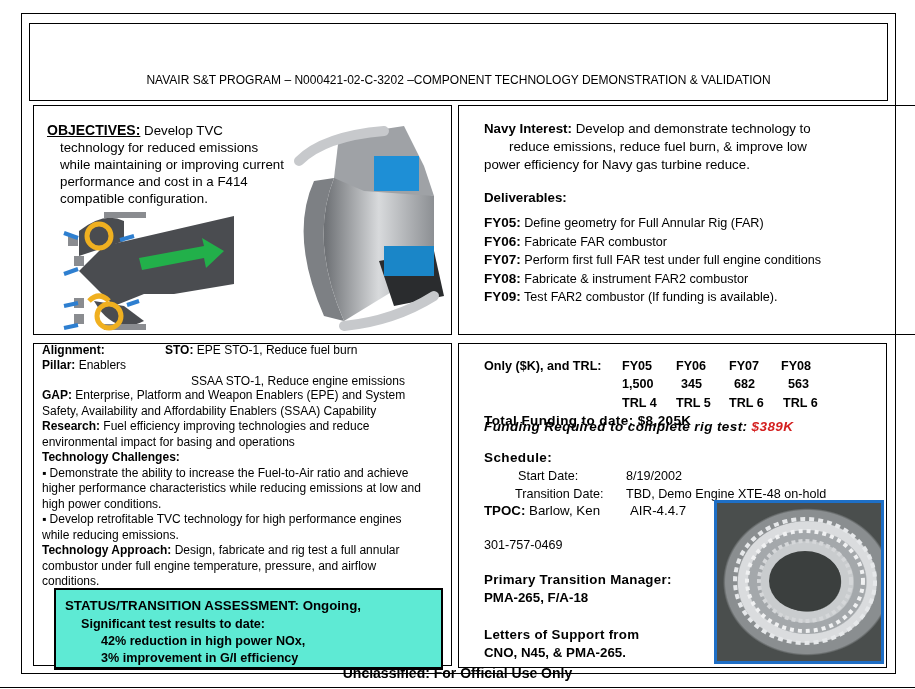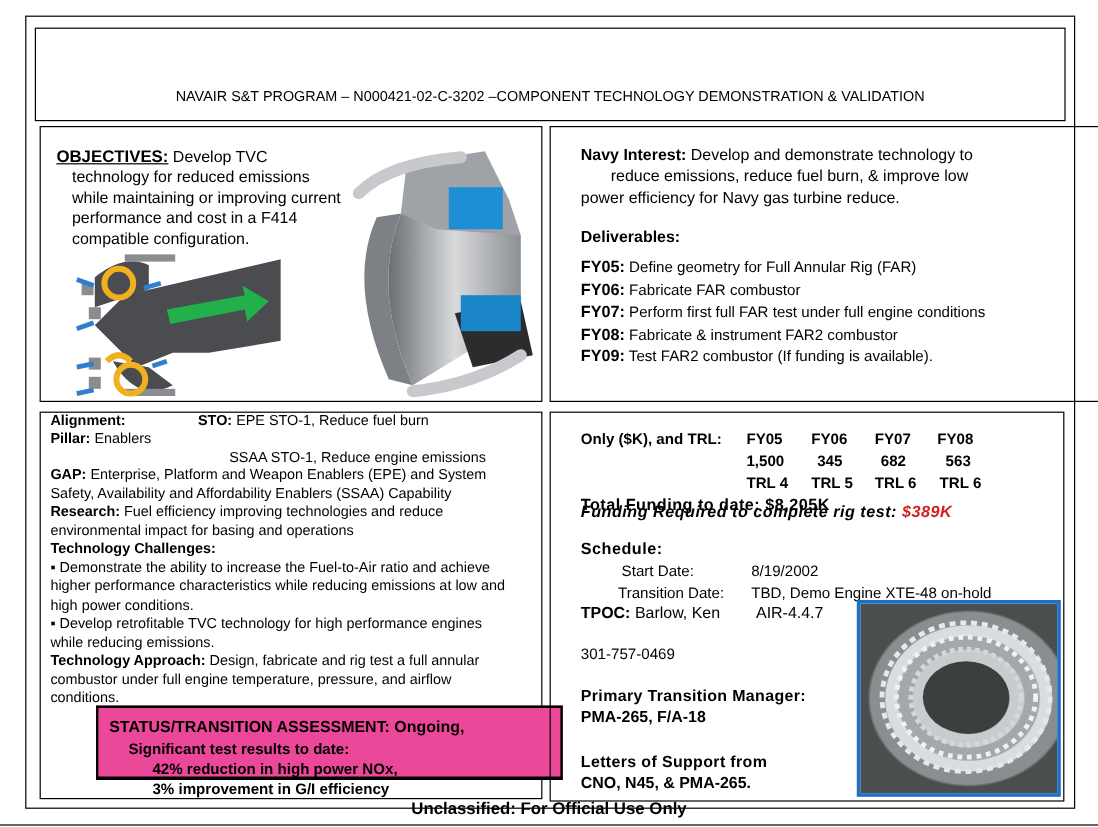--- a/index.html
+++ b/index.html
@@ -24,22 +24,22 @@
 
   .navy { font-size:13.3px; line-height:18px; }
   .fy { font-size:12.6px; line-height:18.5px; }
   .fy b { font-size:13.5px; }
 
   .gap { font-size:12px; line-height:15.4px; }
 
   .cost { font-size:12.6px; font-weight:bold; line-height:18px; }
   .sched { font-size:12.6px; line-height:18px; }
 
-  #status { left:54px; top:588px; width:389px; height:62px; border:2px solid #000; box-sizing:border-box;
-            border-bottom-width:3px; background:#ec4899;margin-left:26px; }
+  #status { left:54px; top:588px; width:389px; height:82px; border:2px solid #000; box-sizing:border-box;
+            border-bottom-width:3px; background:#5eead4; }
   .status { font-size:13.3px; font-weight:bold; line-height:19px; }
 
   #footer { left:0; width:915px; top:665px; text-align:center; font-size:14px; font-weight:bold; }
   #rule { left:0; width:915px; top:687px; height:0; border-top:1px solid #000; position:absolute; }
 
   #photo { left:714px; top:500px; width:170px; height:164px; border:3px solid #1e6fc6; box-sizing:border-box;
            background:radial-gradient(ellipse at 55% 50%, #3a3e3c 0 26%, #c9ccce 27% 36%, #a4a8ab 37% 46%, #dadcde 47% 54%, #8a8e90 55% 64%, #4a4e4d 66% 100%); overflow:hidden; }
   .email { color:#1a8a9a; text-decoration:underline; }
   .red { color:#d42020; }
 </style>

